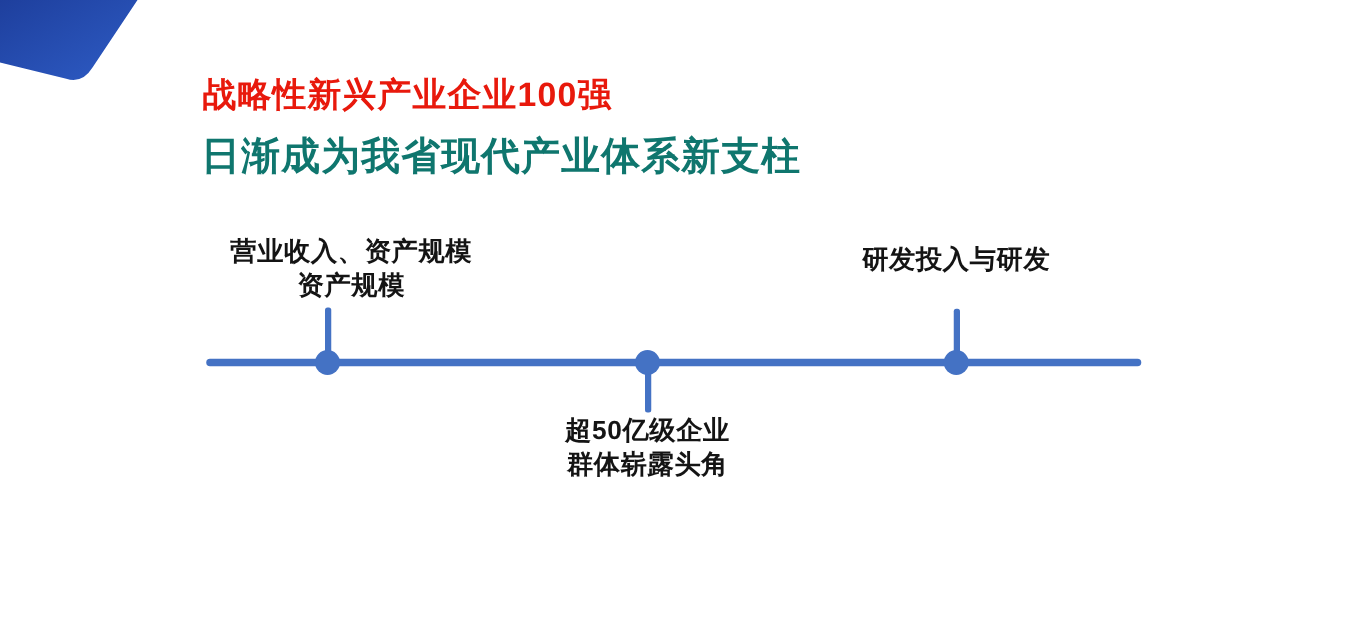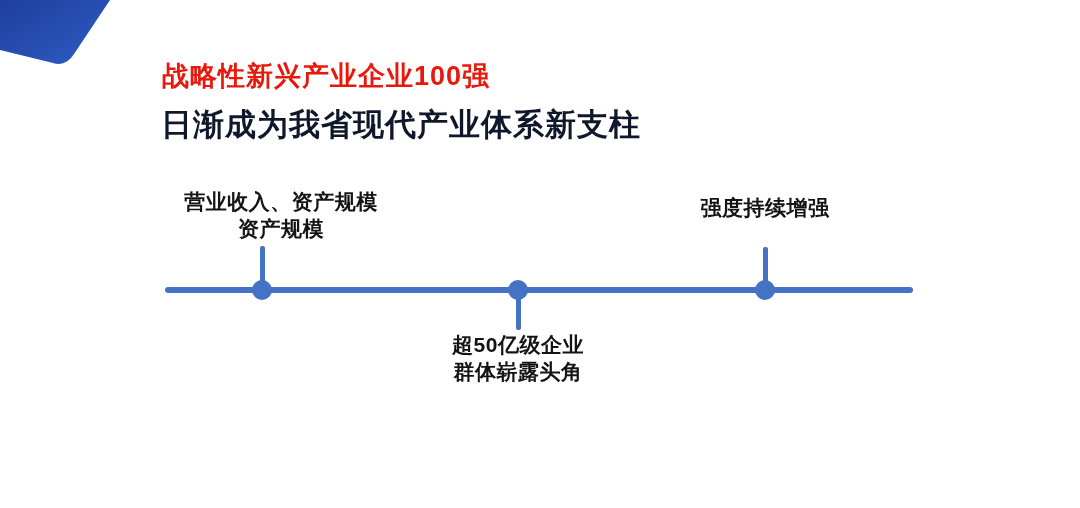--- a/index.html
+++ b/index.html
@@ -38,21 +38,21 @@
     letter-spacing: 1px;
     white-space: nowrap;
   }
   .subtitle {
     position: absolute;
     left: 161px;
     top: 104px;
     margin: 0;
     font-size: 31px;
     font-weight: bold;
-    color: #0f172a;
+    color: #0f766e;
     letter-spacing: 1px;
     white-space: nowrap;
   }
 
   
   .axis {
     position: absolute;
     left: 165px;
     top: 287px;
     width: 748px;
@@ -126,19 +126,19 @@
     <div class="dot d1"></div>
 
     <div class="connector c2"></div>
     <div class="dot d2"></div>
     <div class="milestone-label label-2">
       <span class="line">超50亿级企业</span>
       <span class="line">群体崭露头角</span>
     </div>
 
     <div class="milestone-label label-3">
-      <span class="line">强度持续增强</span>
+      <span class="line">研发投入与研发</span>
     </div>
     <div class="connector c3"></div>
     <div class="dot d3"></div>
 
   </div>
 </div>
 
 </body></html>

